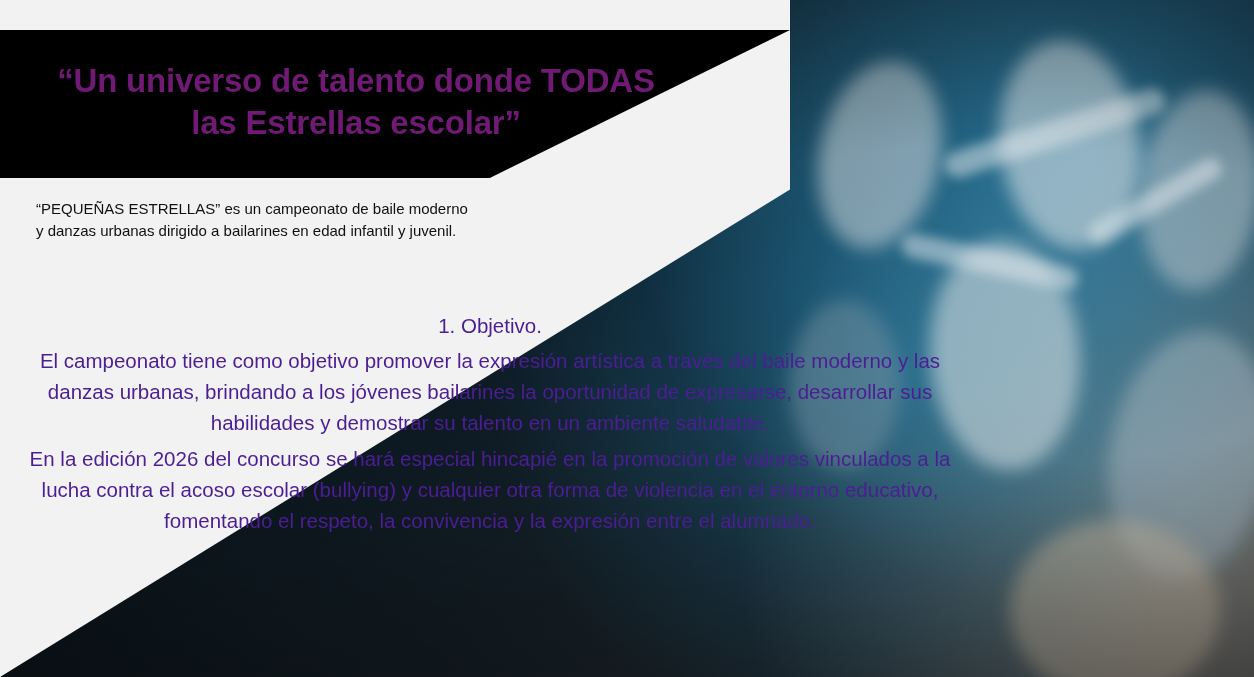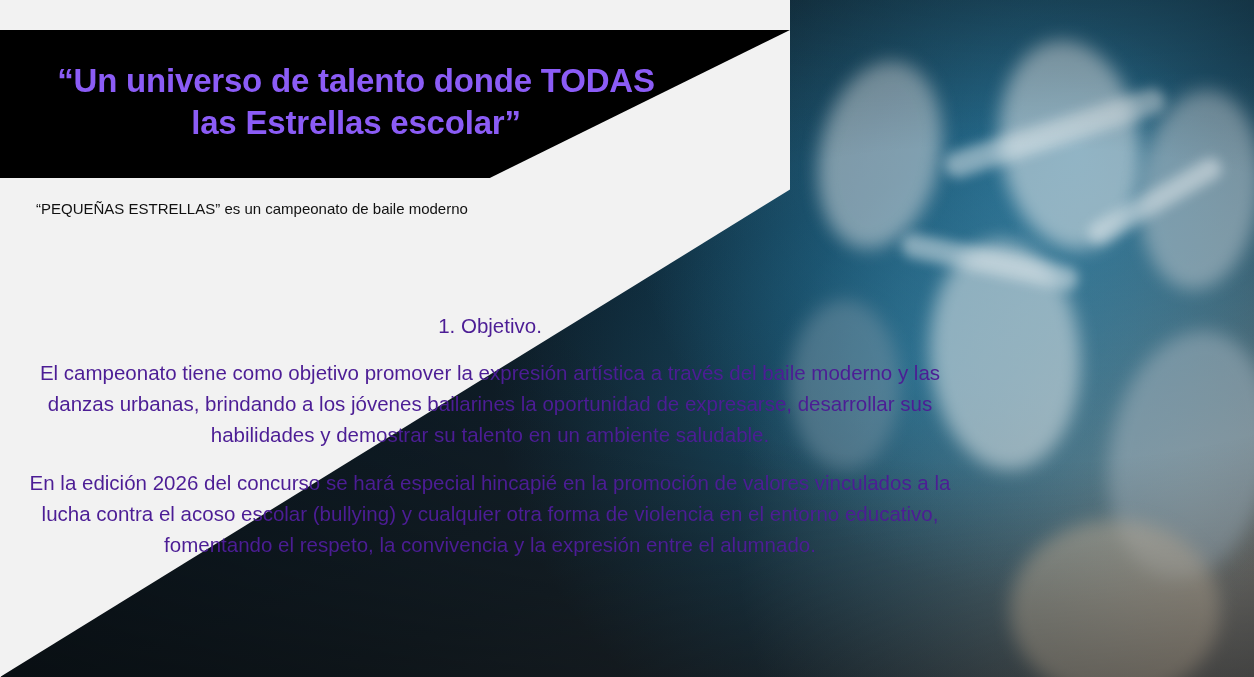--- a/index.html
+++ b/index.html
@@ -86,21 +86,21 @@
     height: 148px;
     background: #000000;
     clip-path: polygon(0 0, 100% 0, 62% 100%, 0 100%);
   }
   .title-text {
     position: absolute;
     left: 0;
     top: 60px;
     width: 712px;
     text-align: center;
-    color: #8b5cf6;
+    color: #701a75;
     font-size: 33px;
     font-weight: bold;
     line-height: 1.28;
     letter-spacing: -0.2px;
     z-index: 5;
   }
 
   
   .intro {
     position: absolute;
@@ -115,21 +115,21 @@
     position: absolute;
     left: 10px;
     top: 310px;
     width: 960px;
     color: #4c1d95;
     font-size: 20.5px;
     line-height: 1.52;
     text-align: center;
   }
   .section .heading { display: block; }
-  .section p { margin: 16px; }
+  .section p { margin: 4px; }
   .section .blk2 { margin-top: 0; }
   b { font-weight: normal; }
 </style>
 </head>
 <body>
 
 <div id="slide">
 
   <div class="photo">
     <div class="blob b1"></div>
@@ -149,20 +149,21 @@
   <div class="left-panel-body"></div>
 
   <div class="title-band"></div>
   <div class="title-text">
     <span>“Un universo de talento donde TODAS</span><br>
     <span>las Estrellas escolar”</span>
   </div>
 
   <div class="intro">
     <span>“PEQUEÑAS ESTRELLAS” es un campeonato de baile moderno</span><br>
+    <span>y danzas urbanas dirigido a bailarines en edad infantil y juvenil.</span>
   </div>
 
   <div class="section">
     <span class="heading">1. Objetivo.</span>
     <p>El campeonato tiene como objetivo promover la expresión artística a través del baile moderno y las danzas urbanas, brindando a los jóvenes bailarines la oportunidad de expresarse, desarrollar sus habilidades y demostrar su talento en un ambiente saludable.</p>
     <p class="blk2"><span>En la edición 2026 del concurso se hará especial hincapié en la promoción de valores vinculados a la lucha </span><b>contra el acoso escolar (bullying)</b><span> y cualquier otra forma de violencia en el entorno educativo, fomentando el respeto, la convivencia y la expresión entre el alumnado.</span></p>
   </div>
 
 </div>
 

